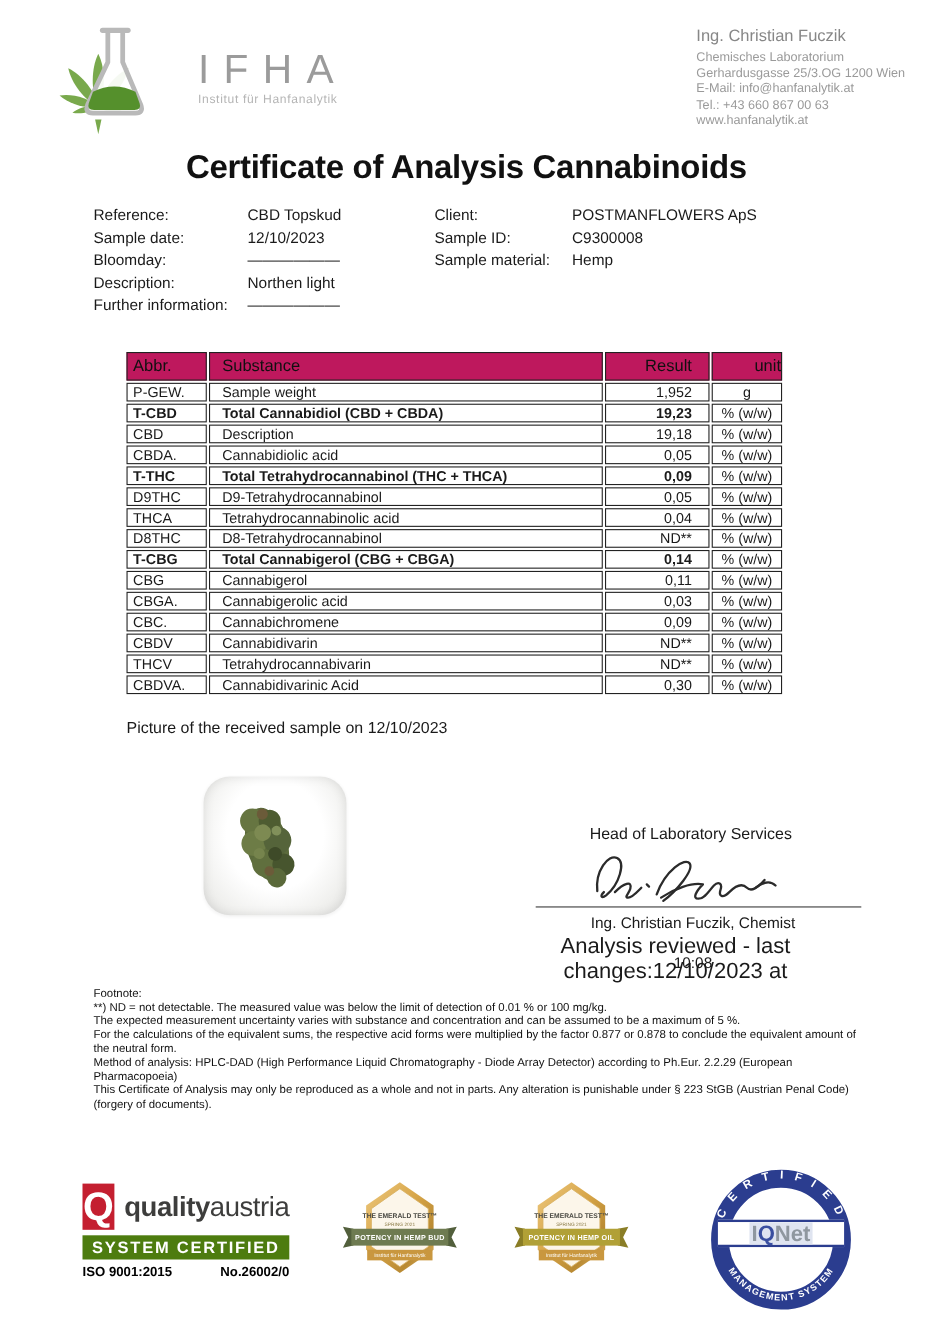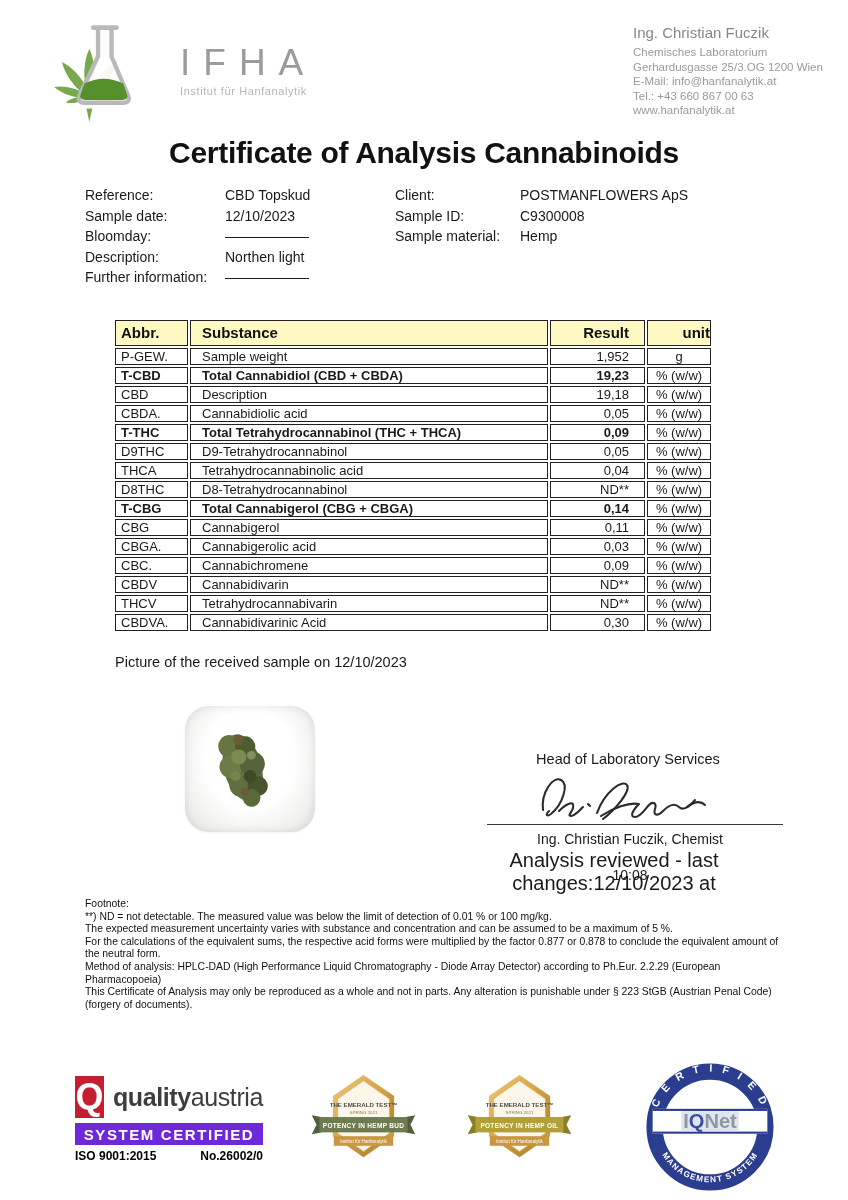--- a/index.html
+++ b/index.html
@@ -23,21 +23,21 @@
   .info-left{position:absolute;left:85px;top:185px;}
   .info-right{position:absolute;left:395px;top:185px;}
   .info-row{display:flex;font-size:14px;line-height:20.5px;}
   .info-left .info-label{width:140px;}
   .info-right .info-label{width:125px;}
   .info-value{white-space:nowrap;}
 
   
   .coa-table{position:absolute;left:113px;top:318px;border-collapse:separate;border-spacing:2px;}
   .coa-table th,.coa-table td{border:1px solid #222;padding:0;}
-  .coa-table th{background:#fef9c3;color:#101010;font-size:15px;font-weight:bold;
+  .coa-table th{background:#be185d;color:#101010;font-size:15px;font-weight:normal;
                 height:24px;line-height:24px;text-align:left;}
   .coa-table th.h-abbr{padding-left:6px;}
   .coa-table th.h-sub{padding-left:10px;}
   .coa-table th.h-res,.coa-table th.h-unit{text-align:right;}
   .coa-table td{font-size:13px;height:15px;line-height:15px;background:#fff;}
   .c-abbr{width:66px;padding-left:5px !important;}
   .c-sub{width:345px;padding-left:11px !important;}
   .c-res{width:78px;text-align:right;padding-right:15px !important;}
   .c-unit{width:62px;text-align:center;}
   tr.bold .c-abbr,tr.bold .c-sub,tr.bold .c-res{font-weight:bold;}
@@ -61,21 +61,21 @@
   
   .footnote{position:absolute;left:85px;top:898px;width:708px;font-size:10.4px;line-height:12.6px;color:#111;}
 
   
   .qa{position:absolute;left:75px;top:1076px;width:188px;}
   .qa-top{display:flex;align-items:center;gap:9px;}
   .qa-q{width:42px;height:42px;background:#c41f30;color:#fff;font-weight:bold;font-size:36px;
         display:flex;align-items:center;justify-content:center;}
   .qa-brand{font-size:25px;color:#3d3d3c;letter-spacing:-.4px;white-space:nowrap;}
   .qa-brand b{font-weight:bold;}
-  .qa-bar{margin-top:5px;background:#6d28d9;color:#fff;text-align:center;font-weight:bold;
+  .qa-bar{margin-top:5px;background:#4d7c0f;color:#fff;text-align:center;font-weight:bold;
           font-size:15px;letter-spacing:1.6px;padding:3px 0 2px;}
   .qa-iso{display:flex;justify-content:space-between;font-weight:bold;font-size:12px;margin-top:4px;color:#000000;}
 
   .emerald-bud{position:absolute;left:306px;top:1072px;}
   .emerald-oil{position:absolute;left:462px;top:1072px;}
   .iqnet{position:absolute;left:645px;top:1062px;}
 </style>
 </head>
 <body>
 

